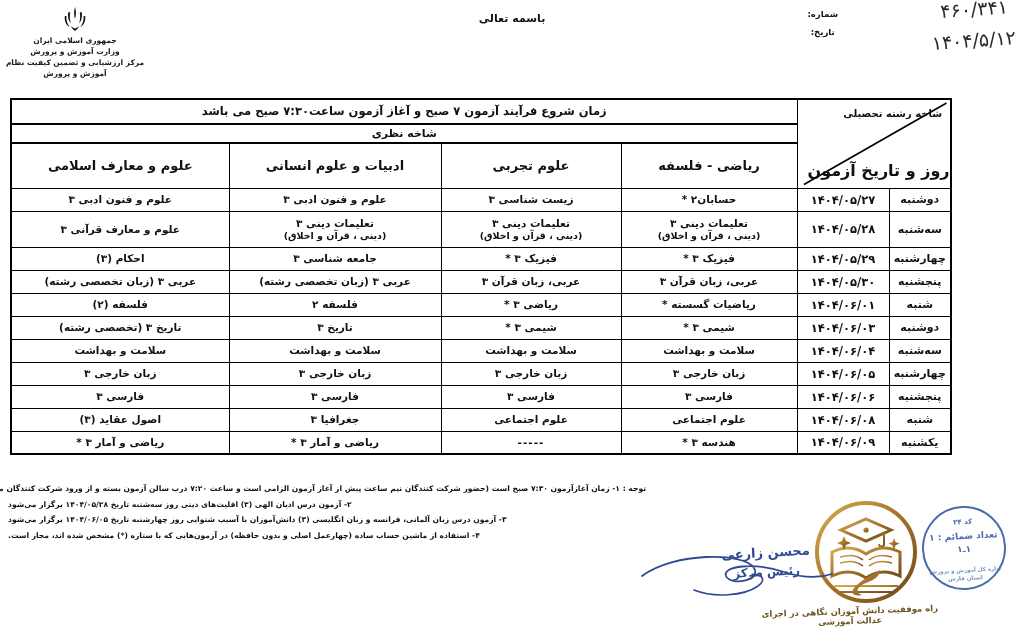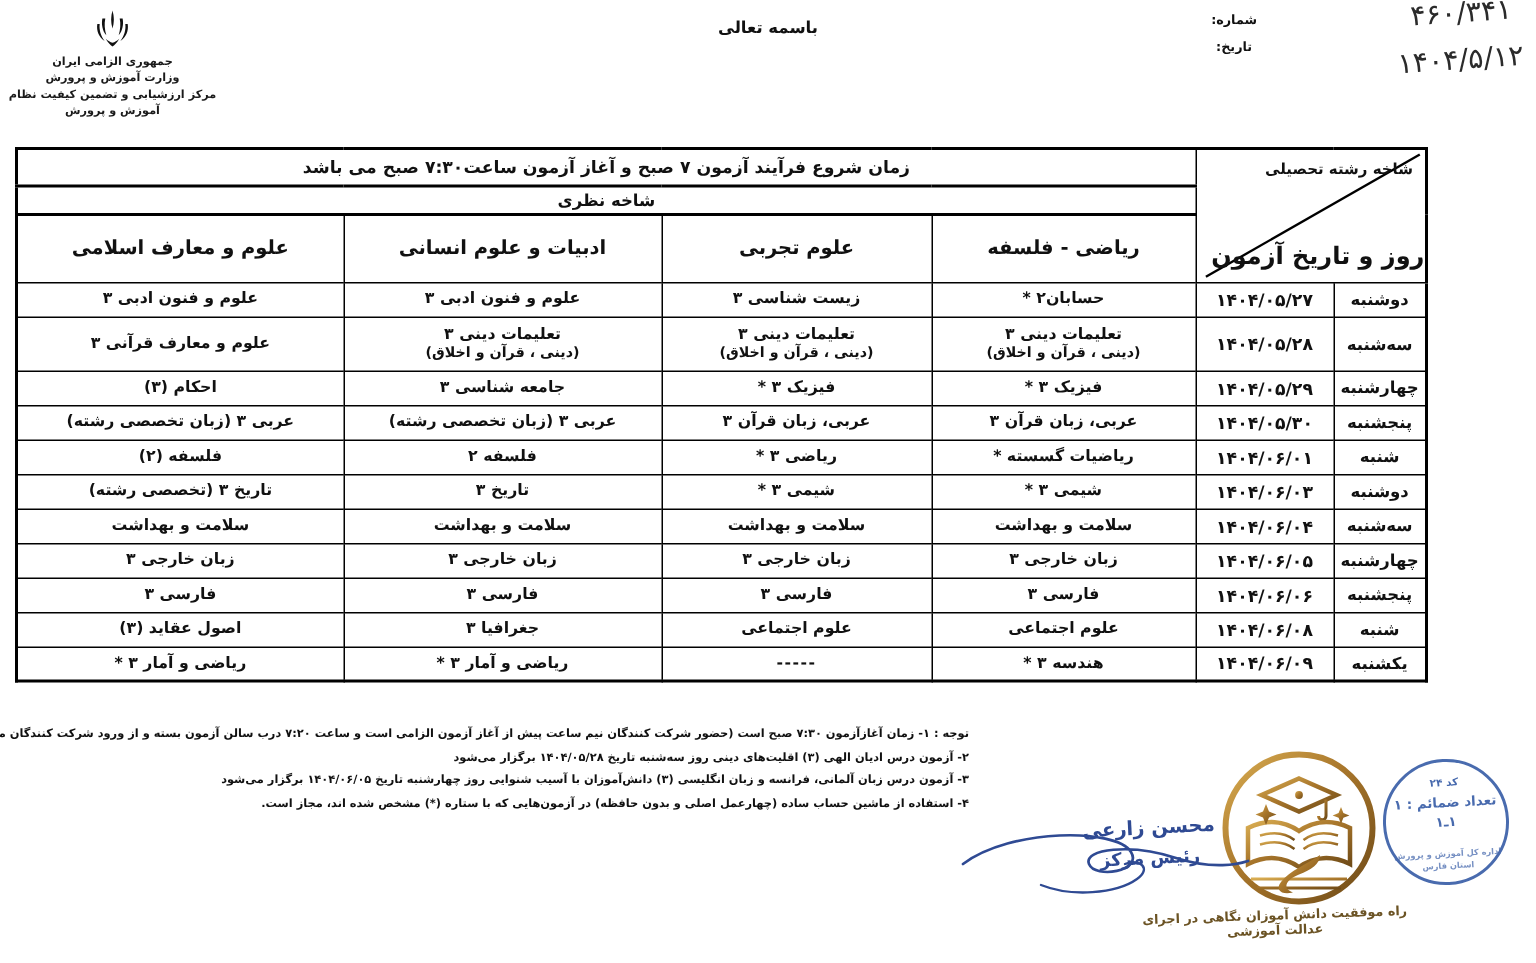--- a/index.html
+++ b/index.html
@@ -96,21 +96,21 @@
   td.sub .sub2 { display: block; font-size: 9.5px; }
   tr.tall td { height: 36px; }
   tr.r td { height: 23px; }
   .dash { letter-spacing: 1px; }
 
   
   .notes {
     position: absolute; top: 481px; right: 378px; left: 8px;
     text-align: left; direction: rtl;
   }
-  .notes div { font-size: 7.6px; font-weight: bold; line-height: 2.05; white-space: nowrap; text-align: right; }
+  .notes div { font-size: 7.6px; font-weight: bold; line-height: 2.05; white-space: nowrap; text-align: left; }
   .notes .n1 { text-align: right; }
 
   
   .bottom { position: absolute; bottom: 0; right: 0; width: 420px; height: 170px; }
 
   .stamp {
     position: absolute; bottom: 52px; right: 18px;
     width: 84px; height: 84px; border: 2px solid #3a5fa8; border-radius: 50%;
     color: #3a5fa8; text-align: center; font-size: 8px; font-weight: bold;
     line-height: 1.5; padding-top: 9px; transform: rotate(-3deg);
@@ -154,21 +154,21 @@
         <g fill="#111">
           <path d="M20 4 C18.4 9 18.4 15 20 20 C21.6 15 21.6 9 20 4 Z"></path>
           <path d="M11 11 C10 16 11 22 14.5 26 C13 21 12.6 15.5 13.6 11 Z"></path>
           <path d="M29 11 C30 16 29 22 25.5 26 C27 21 27.4 15.5 26.4 11 Z"></path>
           <path d="M6.5 16 C5.5 22 8 28 13 31 C9.5 26.5 8 21 8.6 16 Z"></path>
           <path d="M33.5 16 C34.5 22 32 28 27 31 C30.5 26.5 32 21 31.4 16 Z"></path>
           <path d="M14 29 C16 32.5 18 34.5 20 36 C22 34.5 24 32.5 26 29 C24 31 22 32 20 32.6 C18 32 16 31 14 29 Z"></path>
         </g>
       </svg>
     </div>
-    <div class="mline">جمهوری الزامی ایران</div>
+    <div class="mline">جمهوری اسلامی ایران</div>
     <div class="mline">وزارت آموزش و پرورش</div>
     <div class="mline">مرکز ارزشیابی و تضمین کیفیت نظام</div>
     <div class="mline">آموزش و پرورش</div>
   </div>
 
   <div class="besmeh">باسمه تعالی</div>
 
   <div class="reg">
     <div class="rl">شماره:</div>
     <div class="rl">تاریخ:</div>

